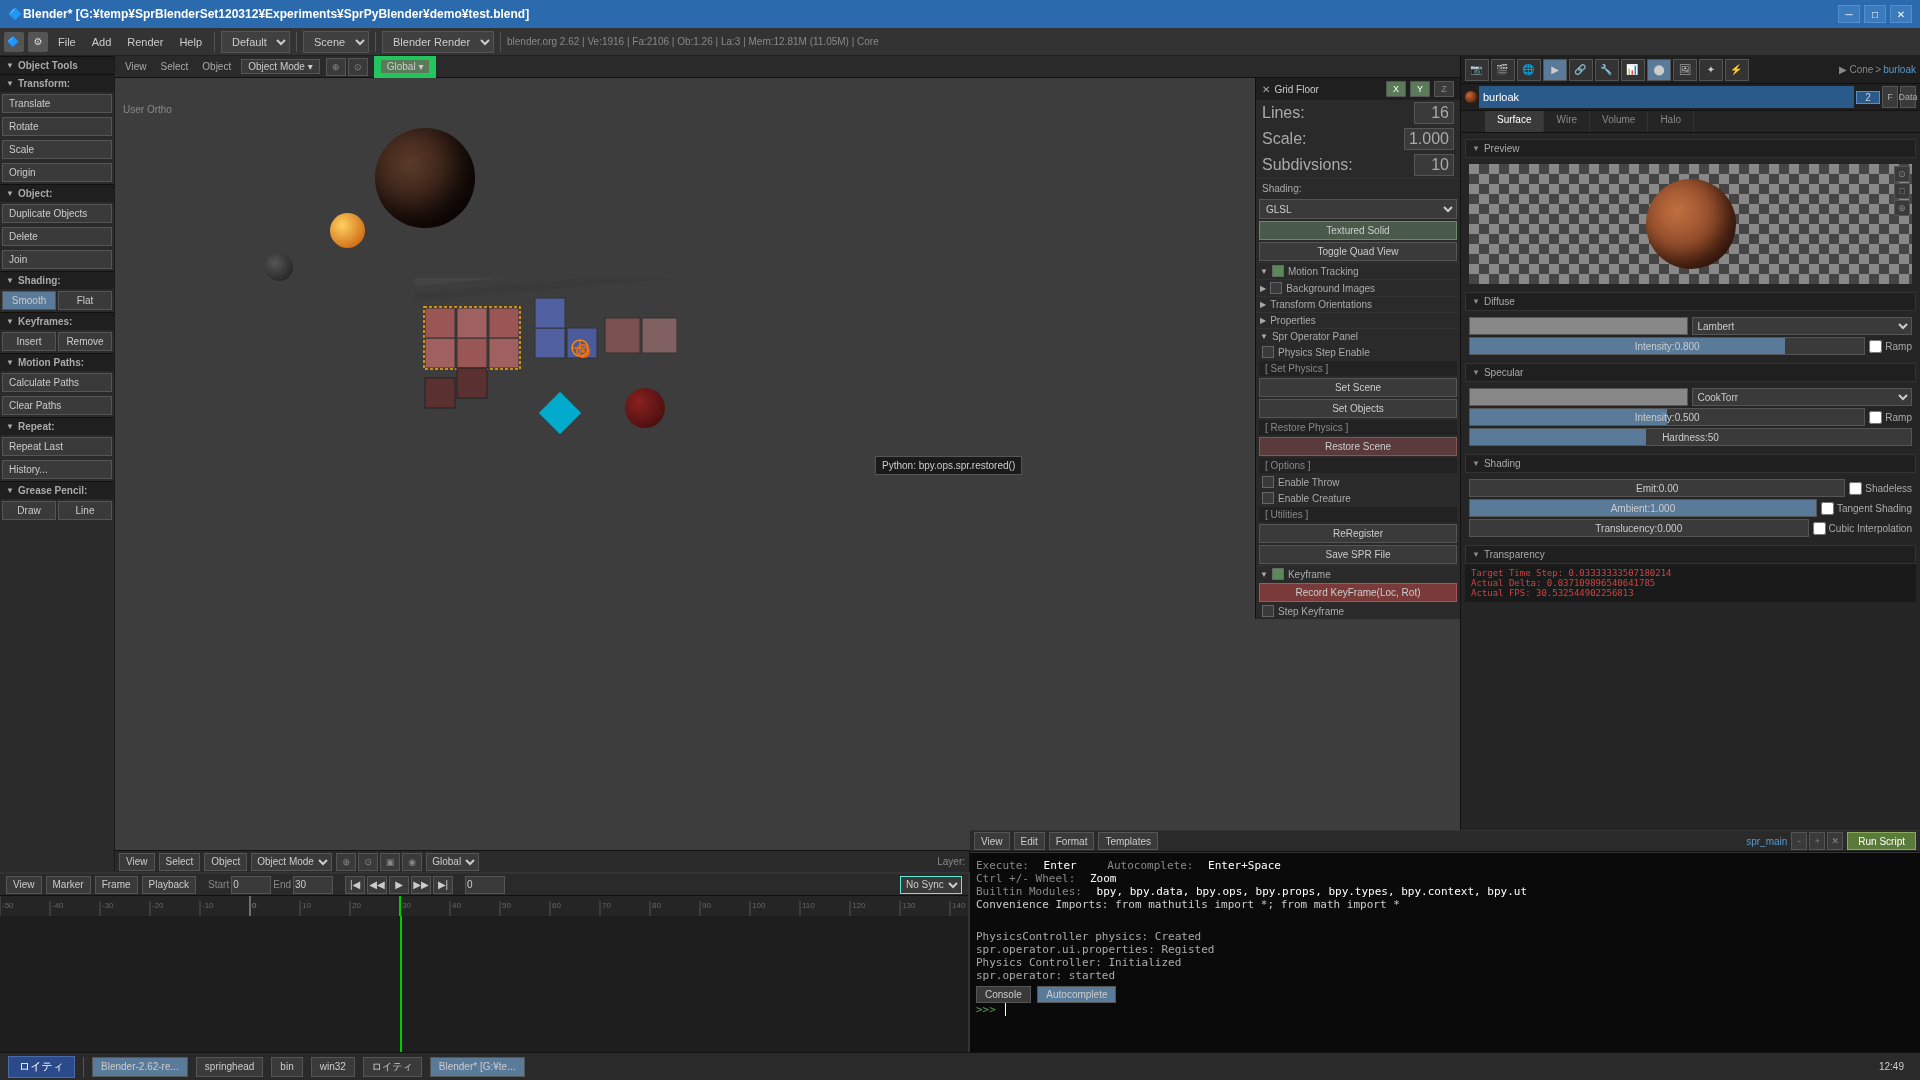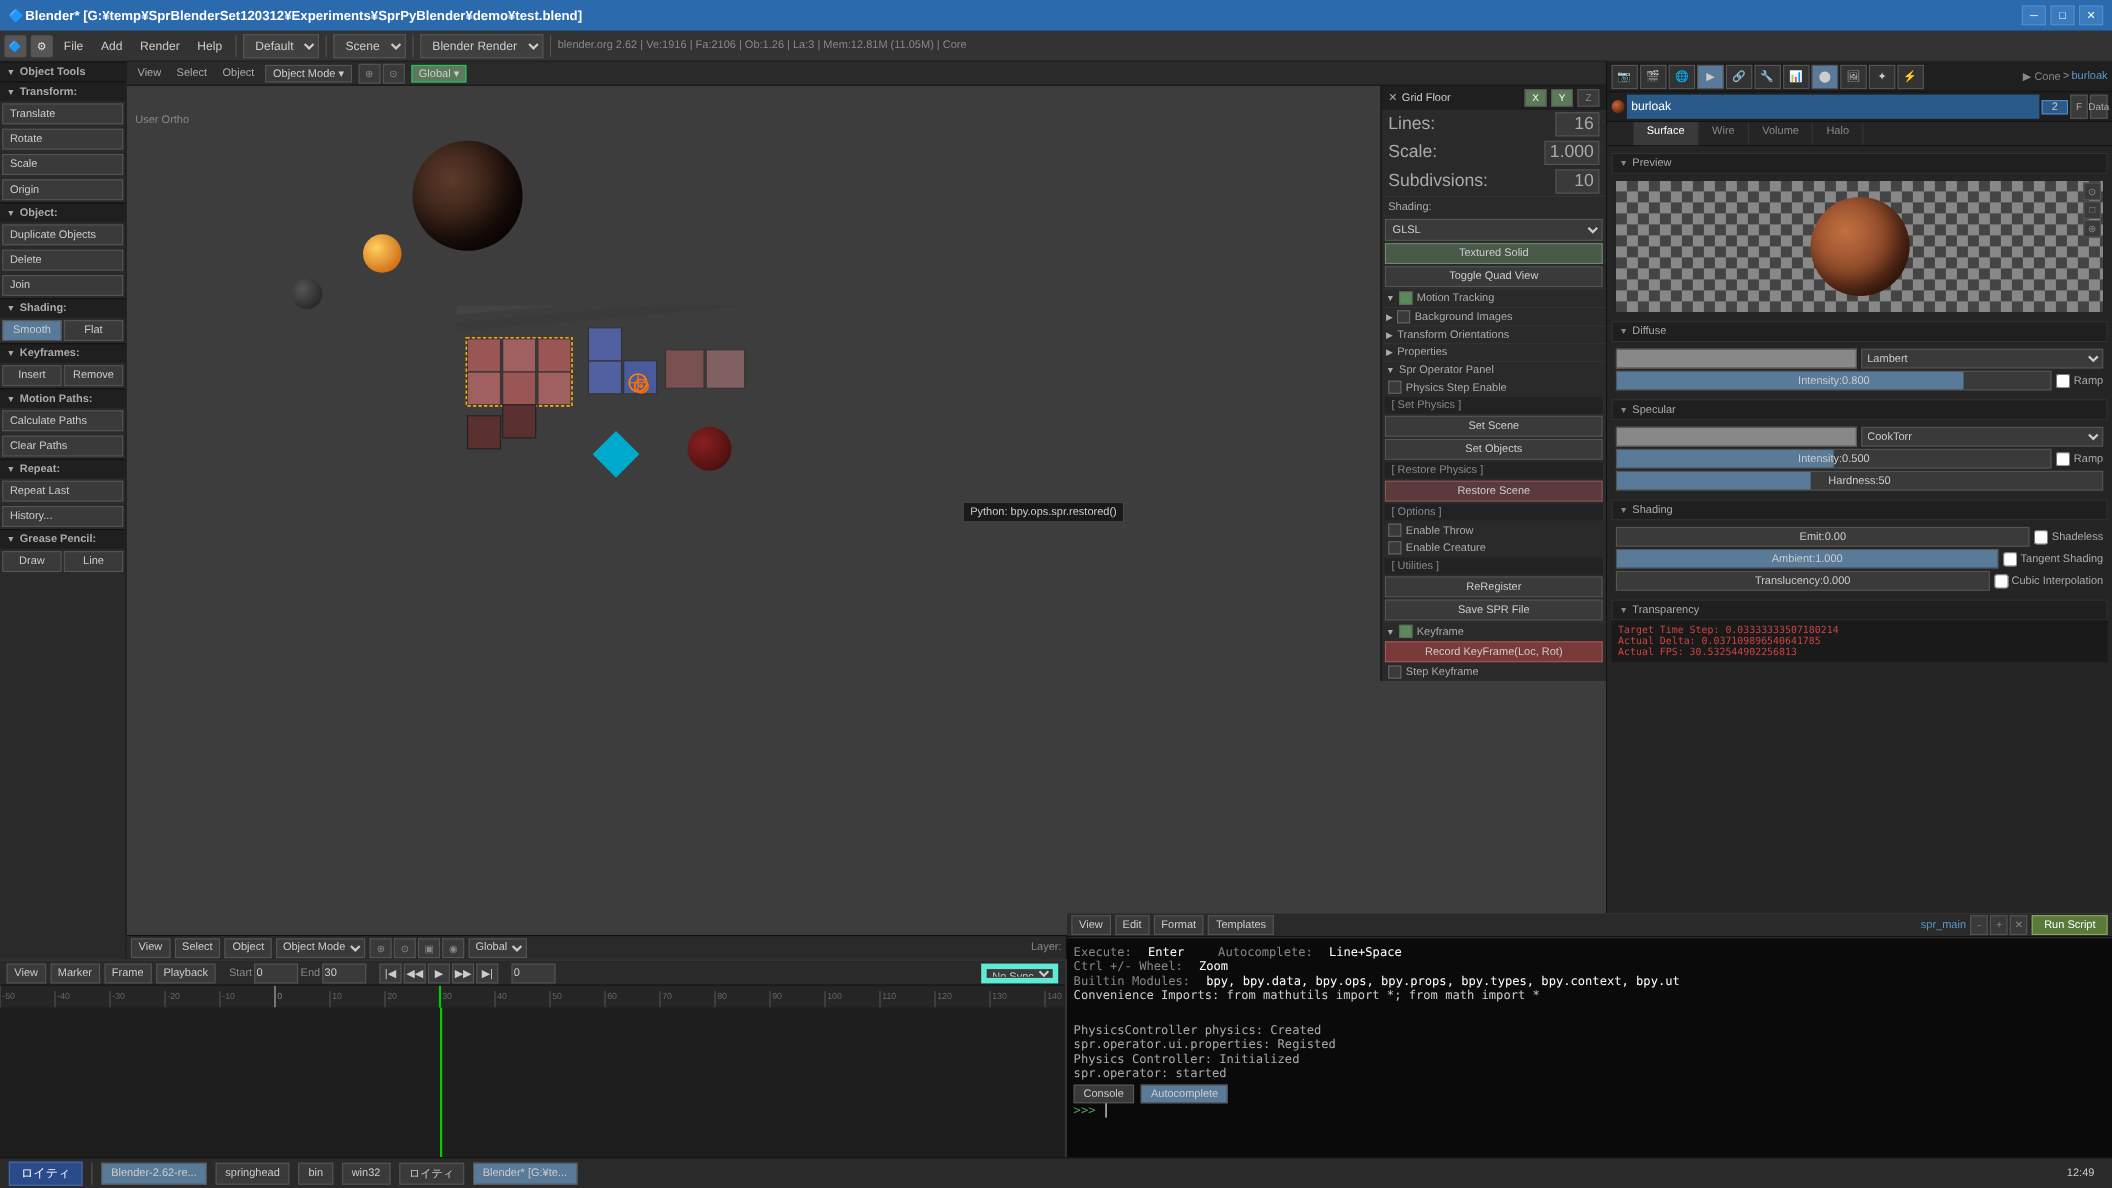--- a/index.html
+++ b/index.html
@@ -677,21 +677,21 @@
 
     <div id="viewport-header">
       <span class="viewport-header-item">View</span>
       <span class="viewport-header-item">Select</span>
       <span class="viewport-header-item">Object</span>
       <div style="background:#3a3a3a;border:1px solid #555;padding:1px 6px;font-size:10px;color:#ccc;cursor:pointer;">Object Mode ▾</div>
       <div style="display:flex;gap:2px;">
         <button style="width:20px;height:18px;background:#3a3a3a;border:1px solid #555;color:#888;font-size:9px;cursor:pointer;">⊕</button>
         <button style="width:20px;height:18px;background:#3a3a3a;border:1px solid #555;color:#888;font-size:9px;cursor:pointer;">⊙</button>
       </div>
-      <div style="background:#5a7a5a;border:1px solid #22c55e;padding:1px 6px;font-size:10px;color:#ccc;cursor:pointer;">Global ▾</div>
+      <div style="background:#5a7a5a;border:7px solid #22c55e;padding:1px 6px;font-size:10px;color:#ccc;cursor:pointer;">Global ▾</div>
     </div>
 
     <div id="viewport-canvas" style="flex:1;position:relative;background:#3d3d3d;overflow:hidden;">
       <div class="view-label">User Ortho</div>
 
       <div id="spr-viewport-panel">
         
         <div class="gfp-header">
           <span style="color:#aaa;font-size:10px;">✕</span>
           <span style="flex:1;">Grid Floor</span>
@@ -1138,21 +1138,21 @@
       <button style="width:20px;height:18px;background:#3a3a3a;border:1px solid #555;color:#ccc;font-size:10px;cursor:pointer;">|◀</button>
       <button style="width:20px;height:18px;background:#3a3a3a;border:1px solid #555;color:#ccc;font-size:10px;cursor:pointer;">◀◀</button>
       <button style="width:20px;height:18px;background:#3a3a3a;border:1px solid #555;color:#ccc;font-size:10px;cursor:pointer;">▶</button>
       <button style="width:20px;height:18px;background:#3a3a3a;border:1px solid #555;color:#ccc;font-size:10px;cursor:pointer;">▶▶</button>
       <button style="width:20px;height:18px;background:#3a3a3a;border:1px solid #555;color:#ccc;font-size:10px;cursor:pointer;">▶|</button>
     </div>
     <div style="margin-left:8px;display:flex;align-items:center;gap:2px;">
       <input style="width: 40px; background: rgb(58, 58, 58); border: 1px solid rgb(85, 85, 85); color: rgb(204, 204, 204); font-size: 10px; padding: 1px; height: 18px;" value="0">
     </div>
     <div style="margin-left:auto;display:flex;align-items:center;gap:2px;">
-      <select style="background:#3a3a3a;border:5px solid #5eead4;color:#ccc;font-size:10px;height:18px;padding:1px;">
+      <select style="background:#3a3a3a;border:1px solid #5eead4;color:#ccc;font-size:10px;height:18px;padding:1px;">
         <option>No Sync</option>
       </select>
     </div>
   </div>
 
   <div style="position:relative;height:calc(100% - 22px);overflow:hidden;">
     <div style="position:absolute;top:0;left:0;right:0;height:20px;background:#252525;display:flex;">
       <div style="position:absolute;top:0;bottom:0;left:0;right:0;display:flex;">
         <svg width="100%" height="20">
 
@@ -1220,21 +1220,21 @@
     <button style="width:16px;height:18px;background:#3a3a3a;border:1px solid #555;color:#888;font-size:9px;cursor:pointer;">✕</button>
   </div>
   <button style="padding:1px 10px;background:#5a7a3a;border:1px solid #8aaa5a;color:#fff;font-size:10px;cursor:pointer;height:18px;">Run Script</button>
 </div>
 
 <div id="console-area" style="position:fixed;bottom:28px;left:970px;width:calc(1920px - 970px);height:200px;background:#0a0a0a;color:#ccc;font-family:monospace;font-size:11px;overflow-y:auto;padding:6px;border-top:1px solid #333;">
   <div>
     <span style="color:#888;">Execute:</span>
     <span style="color:#fff;margin-left:8px;">Enter</span>
     <span style="color:#888;margin-left:24px;">Autocomplete:</span>
-    <span style="color:#fff;margin-left:8px;">Line+Space</span>
+    <span style="color:#fff;margin-left:8px;">Enter+Space</span>
   </div>
   <div>
     <span style="color:#888;">Ctrl +/- Wheel:</span>
     <span style="color:#fff;margin-left:8px;">Zoom</span>
   </div>
   <div>
     <span style="color:#888;">Builtin Modules:</span>
     <span style="color:#fff;margin-left:8px;">bpy, bpy.data, bpy.ops, bpy.props, bpy.types, bpy.context, bpy.ut</span>
   </div>
   <div>

